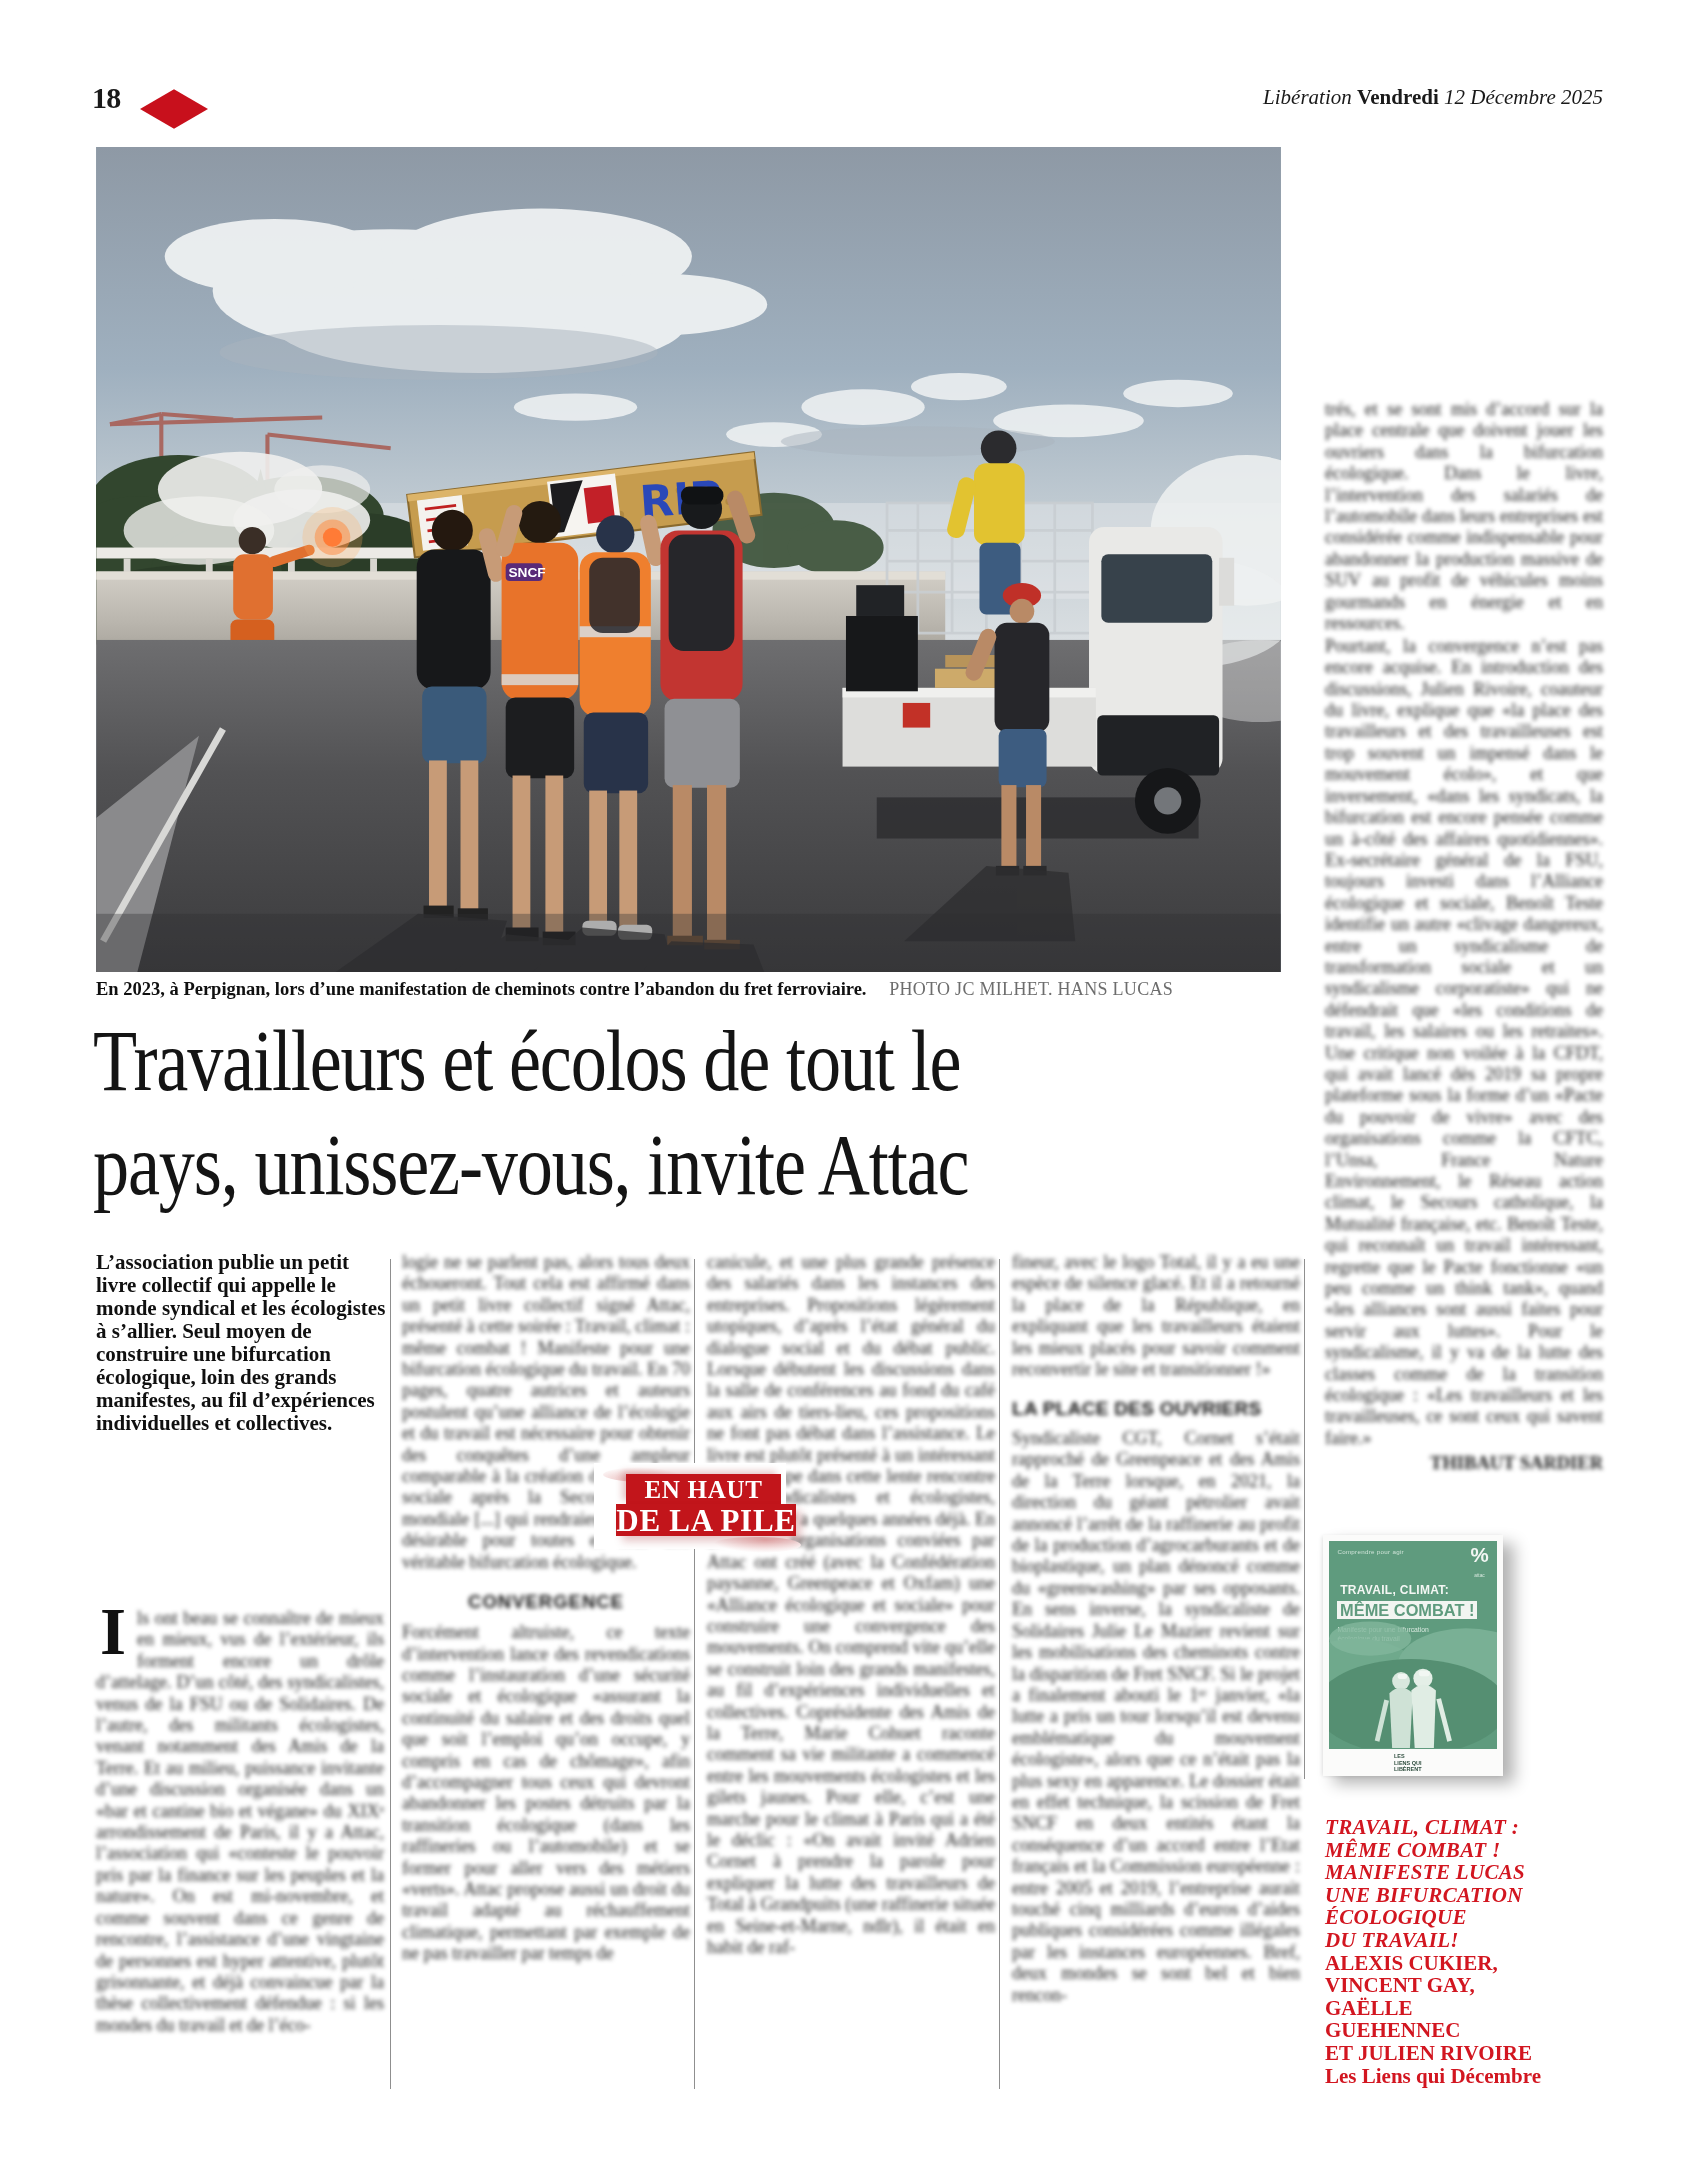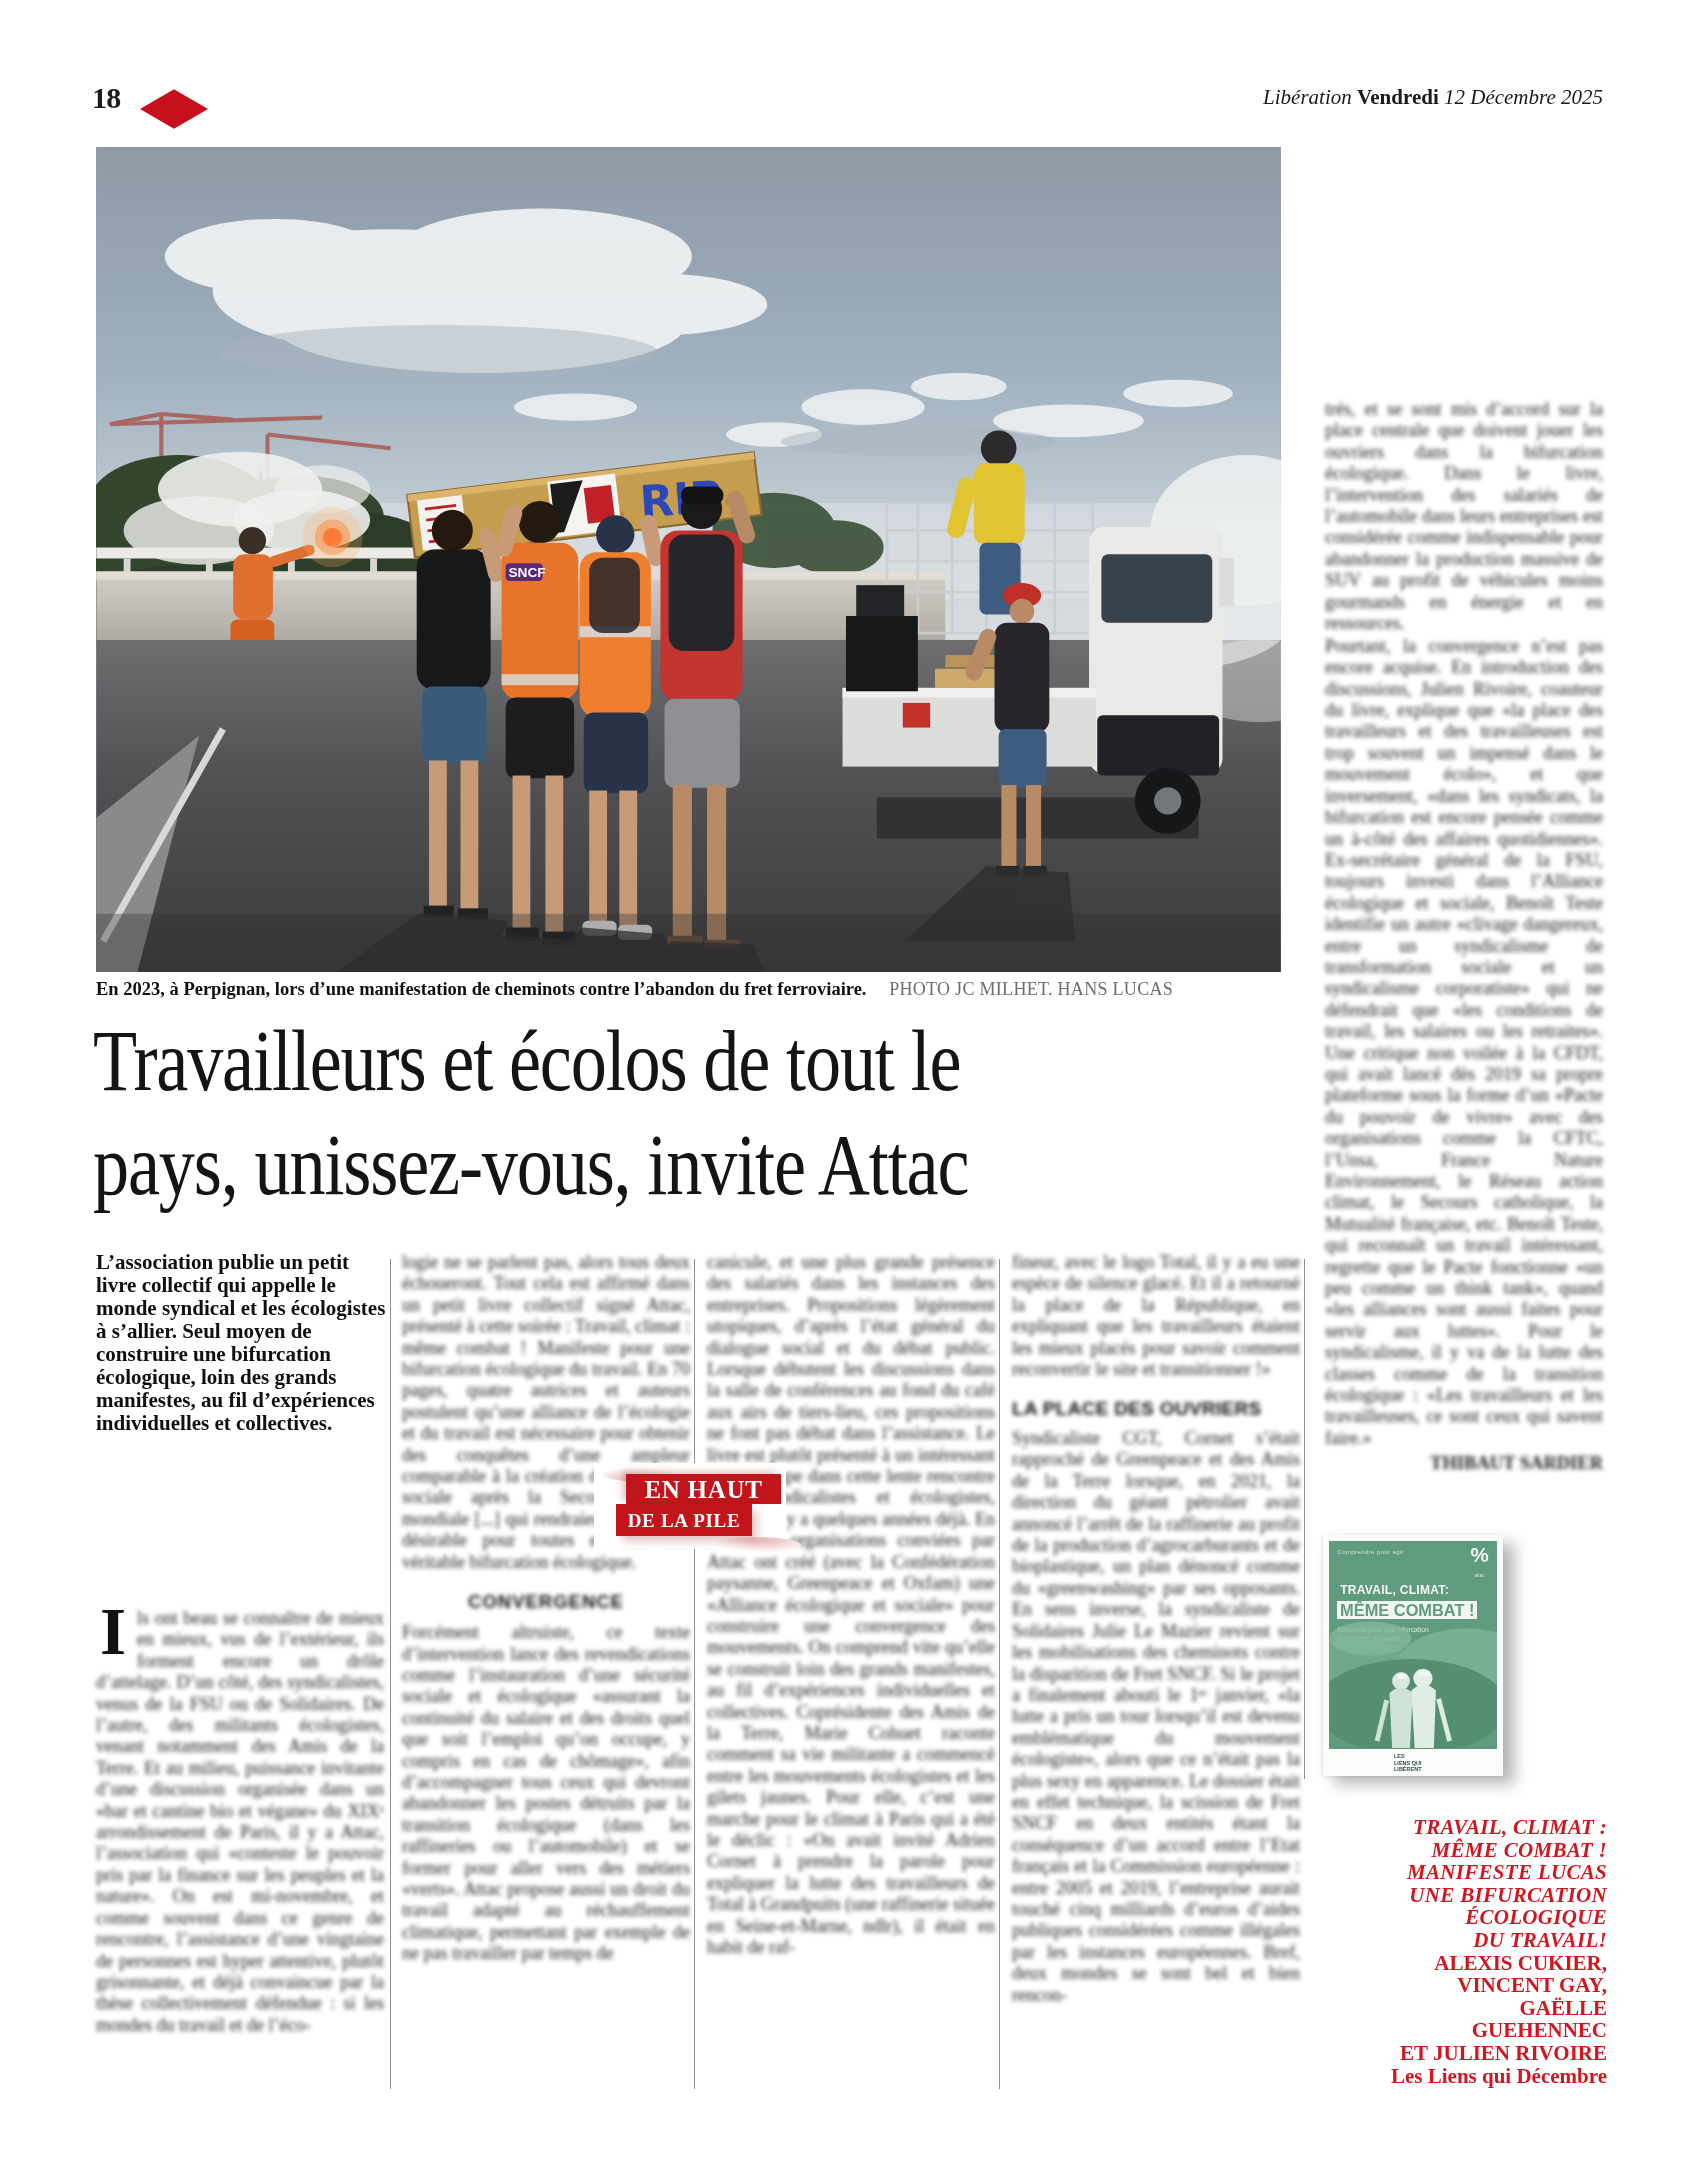--- a/index.html
+++ b/index.html
@@ -36,21 +36,21 @@
              text-align:left;letter-spacing:0.3px;margin:18px 0 8.2px 0;color:#111;}
   .byline{font-weight:bold;text-align:right;margin-top:4.1px;font-size:18.5px;}
   .dropcap-spacer{float:left;width:41px;height:45px;}
   .dropcap{left:100px;top:1605px;font-size:67px;line-height:53px;font-weight:bold;color:#111;}
   .divider{width:1.4px;background:#8f8f8f;top:1259px;height:830px;}
   
   .badge-backing{left:594px;top:1463px;width:192px;height:86px;background:#ffffff;}
   .badge{font-family:"Liberation Serif",serif;font-weight:bold;color:#ffffff;text-align:center;}
   .badge-top{left:626px;top:1474px;width:155px;height:30px;background:#c2151b;font-size:25px;
              line-height:31.5px;letter-spacing:0.7px;box-shadow:-4.1px -2.7px 6.8px rgba(150,20,25,.25);}
-  .badge-bot{left:616px;top:1504px;width:136px;height:32px;background:#c2151b;font-size:19px;
+  .badge-bot{left:616px;top:1504px;width:180px;height:32px;background:#c2151b;font-size:31px;
              line-height:33px;letter-spacing:0.7px;box-shadow:5.5px 5.5px 8.2px rgba(150,20,25,.25);}
   .curl1{left:603px;top:1467px;width:82px;height:15px;border-radius:50%;
          background:radial-gradient(ellipse at 40% 80%, #e9b9b9 0%, #ffffff 70%);}
   .curl2{left:712px;top:1537px;width:89px;height:16.4px;border-radius:50%;
          background:radial-gradient(ellipse at 60% 20%, #e9b9b9 0%, #ffffff 70%);}
   
   .book{left:1323px;top:1535px;width:180px;height:241px;background:#fbfbfa;
         box-shadow:11px 8.2px 15px rgba(0,0,0,.30), -1.4px 1.4px 4.1px rgba(0,0,0,.12);
         filter:blur(0.4px);}
   .book-inner{position:absolute;left:6.2px;top:6.2px;right:6.2px;bottom:27px;background:#5f9b7e;overflow:hidden;}
@@ -63,21 +63,21 @@
             font-weight:bold;font-size:12px;color:#f4f7f4;letter-spacing:0.3px;}
   .bk-title2{position:absolute;left:8.2px;top:60px;font-family:"Liberation Sans",sans-serif;
              font-weight:bold;font-size:16.4px;color:#5f9b7e;}
   .bk-title2 span{background:#f2f5f1;padding:0 2.7px;}
   .bk-sub{position:absolute;left:8.2px;top:84px;font-family:"Liberation Sans",sans-serif;
           font-size:6.8px;line-height:9px;color:#d7e8de;width:103px;}
   .bk-pub{position:absolute;left:71px;bottom:4.1px;font-family:"Liberation Sans",sans-serif;
           font-size:5.5px;line-height:6.2px;color:#2e4d3e;font-weight:bold;}
   
   .biblio{left:1325px;top:1816px;width:282px;color:#d21620;font-weight:bold;
-          font-size:21px;line-height:22.6px;text-align:right;}
+          font-size:21px;line-height:22.6px;}
   .biblio .bt{font-style:italic;letter-spacing:0.3px;}
   
   .rightcol{left:1325px;top:399px;width:278px;height:1123px;}
 </style>
 </head>
 <body>
 
 <div id="page">
 
   <div class="abs pagenum">18</div>

